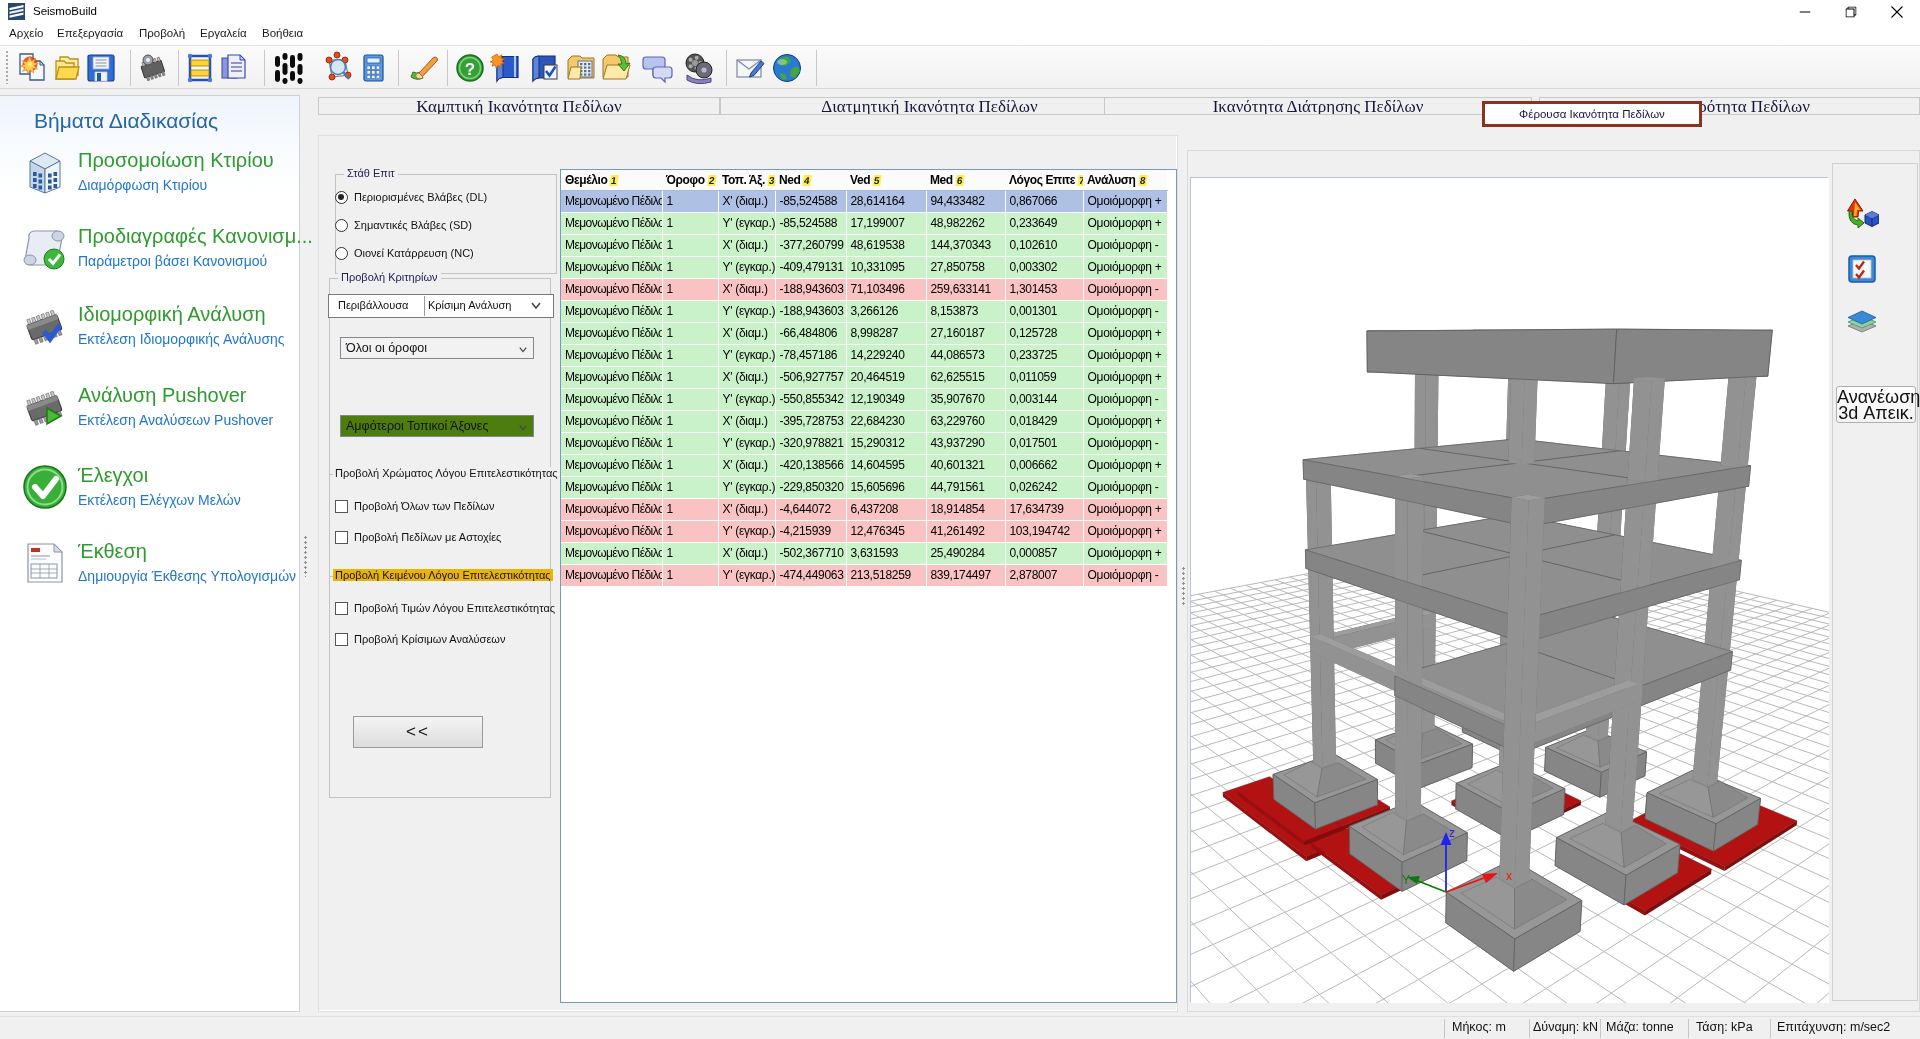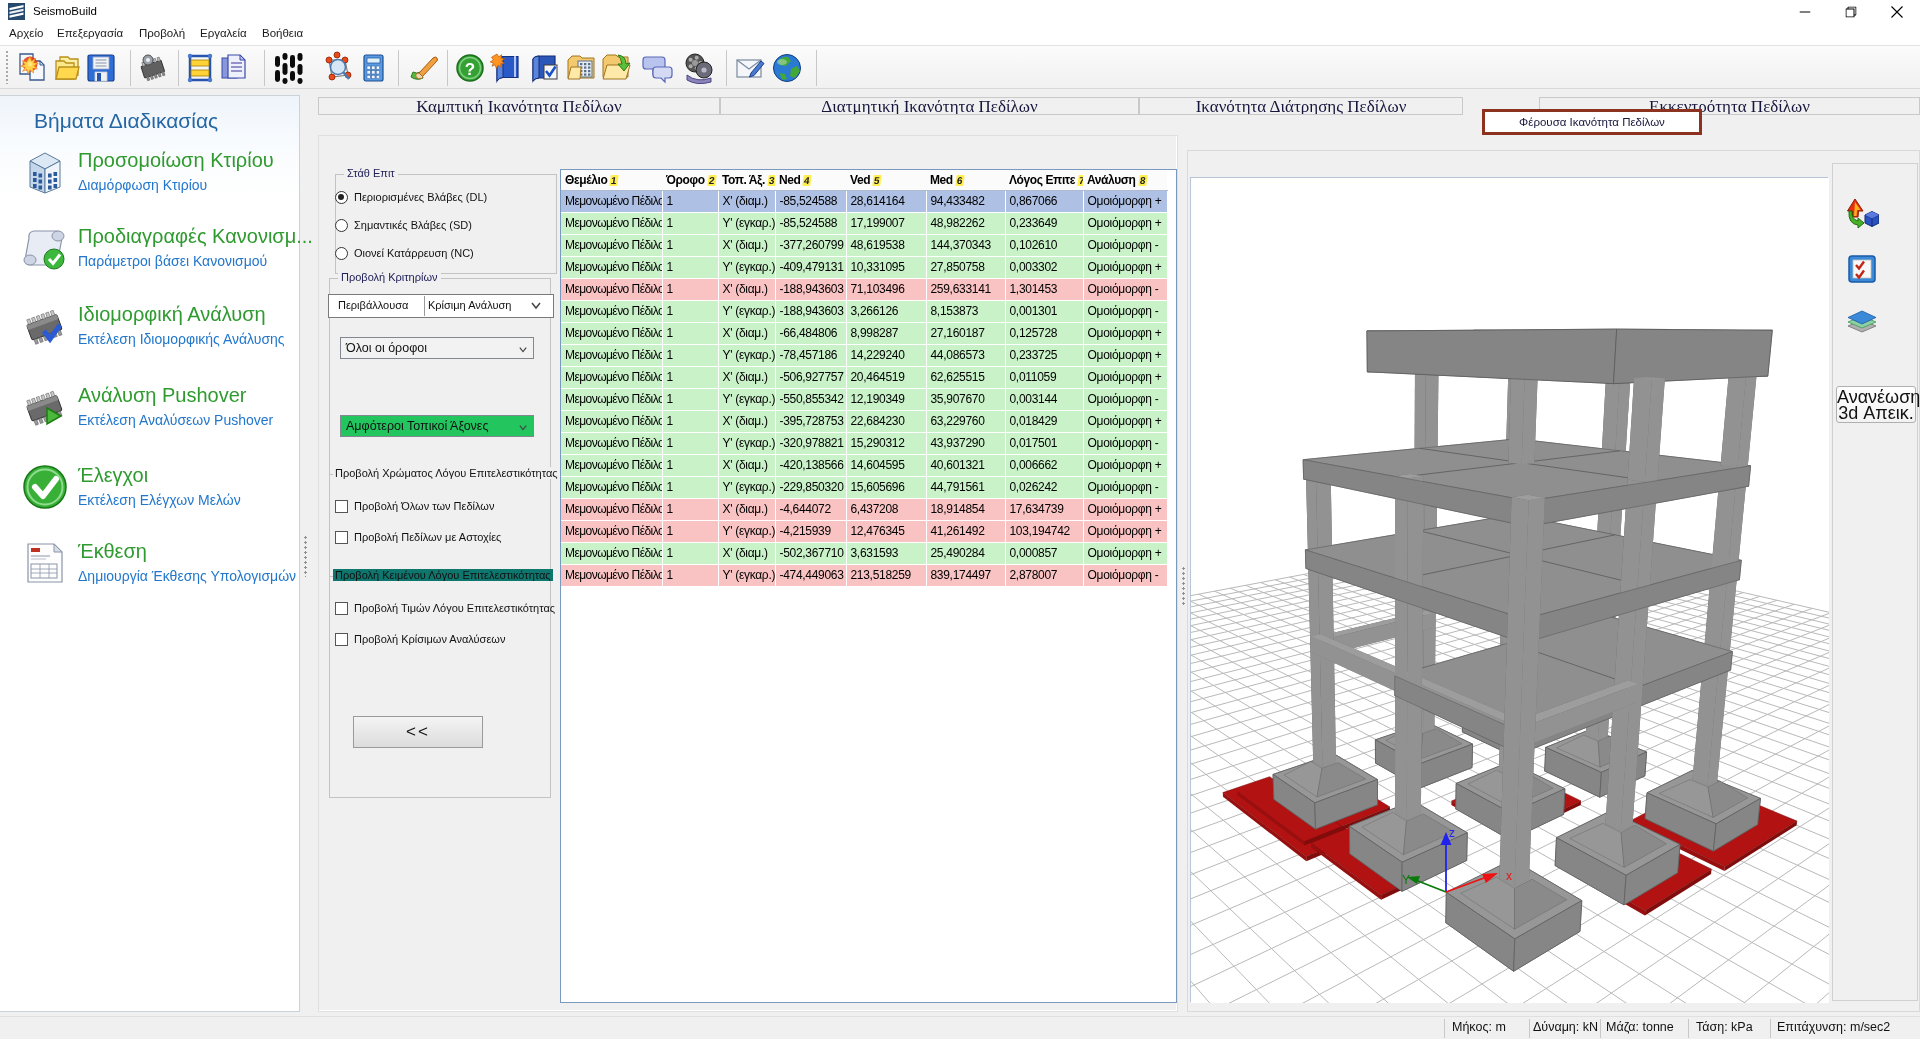--- a/index.html
+++ b/index.html
@@ -400,24 +400,24 @@
       <div class="t2">Δημιουργία Έκθεσης Υπολογισμών</div>
     </div>
   </div>
   <div class="vsplit-dots" style="left:303px; top:535px; height:42px;"></div>
   <div class="vsplit-dots" style="left:1181px; top:566px; height:40px;"></div>
 
   <div id="tabs">
     <div class="tabrow" style="top:0;">
     <div class="tab" style="left:0px; width:402px; top:0;">Καμπτική Ικανότητα Πεδίλων</div>
     <div class="tab" style="left:402px; width:419px; top:0;">Διατμητική Ικανότητα Πεδίλων</div>
-    <div class="tab" style="left:821px; width:324px; top:0;">Ικανότητα Διάτρησης Πεδίλων</div>
+    <div class="tab" style="left:786px; width:428px; top:0;">Ικανότητα Διάτρησης Πεδίλων</div>
     <div class="tab" style="left:1221px; width:381px; top:0;">Εκκεντρότητα Πεδίλων</div>
     </div>
-    <div id="seltab" style="left:1164px; top:12px; width:220px; height:26px;">Φέρουσα Ικανότητα Πεδίλων</div>
+    <div id="seltab" style="left:1164px; top:4px; width:220px; height:26px;">Φέρουσα Ικανότητα Πεδίλων</div>
   </div>
 
   <div id="content">
     <div id="filters">
       <div class="grpbox" style="left:16px; top:38px; width:222px; height:100px;">
           <div class="grplabel">Στάθ Επιτ</div>
         </div>
       <div class="radio on" style="left:16px; top:55px;"></div>
       <div class="rlabel" style="left:35px; top:55px;">Περιορισμένες Βλάβες (DL)</div>
       <div class="radio" style="left:16px; top:83px;"></div>
@@ -433,34 +433,34 @@
       <div class="rlabel" style="left:109px; top:163px;">Κρίσιμη Ανάλυση</div>
       <svg class="carrow" style="position:absolute; left:212px; top:166px;" width="10" height="8">
           <path d="M1 1 l4 5 4-5" fill="none" stroke="#444" stroke-width="1.5"></path>
         </svg>
       <div class="combo" style="left:21px; top:201px; width:194px; background:#f2f2f2;">
           <div class="txt">Όλοι οι όροφοι</div>
           <svg class="arrow" viewBox="0 0 10 8">
             <path d="M1 1 l4 5 4-5" fill="none" stroke="#444" stroke-width="1.5"></path>
           </svg>
         </div>
-      <div class="combo" style="left:21px; top:279px; width:194px; background:#22c55e;">
+      <div class="combo" style="left:21px; top:279px; width:194px; background:#4d7c0f;">
           <div class="txt">Αμφότεροι Τοπικοί Άξονες</div>
           <svg class="arrow" viewBox="0 0 10 8">
             <path d="M1 1 l4 5 4-5" fill="none" stroke="#444" stroke-width="1.5"></path>
           </svg>
         </div>
       <div style="position:absolute; left:11px; top:338px; width:220px; border-top:1px solid #c3c3c3;"></div>
       <div class="rlabel" style="left:14px; top:331px; background:#f0f0f0; padding:0 2px;">Προβολή Χρώματος Λόγου Επιτελεστικότητας</div>
       <div class="checkbox" style="left:16px; top:364px;"></div>
       <div class="clabel" style="left:35px; top:364px;">Προβολή Όλων των Πεδίλων</div>
       <div class="checkbox" style="left:16px; top:395px;"></div>
       <div class="clabel" style="left:35px; top:395px;">Προβολή Πεδίλων με Αστοχίες</div>
       <div style="position:absolute; left:11px; top:440px; width:220px; border-top:1px solid #c3c3c3;"></div>
-      <div class="rlabel" style="left:14px; top:433px; background:#0f766e; padding:0 2px;">Προβολή Κειμένου Λόγου Επιτελεστικότητας</div>
+      <div class="rlabel" style="left:14px; top:433px; background:#eab308; padding:0 2px;">Προβολή Κειμένου Λόγου Επιτελεστικότητας</div>
       <div class="checkbox" style="left:16px; top:466px;"></div>
       <div class="clabel" style="left:35px; top:466px;">Προβολή Τιμών Λόγου Επιτελεστικότητας</div>
       <div class="checkbox" style="left:16px; top:497px;"></div>
       <div class="clabel" style="left:35px; top:497px;">Προβολή Κρίσιμων Αναλύσεων</div>
       <div class="btn" style="left:34px; top:580px; width:130px; height:32px; font-size:17px; letter-spacing:2px; line-height:30px;">&lt;&lt;</div>
     </div>
     <div id="tablebox">
       <table id="tbl">
           <colgroup>
             <col style="width:101px;">

